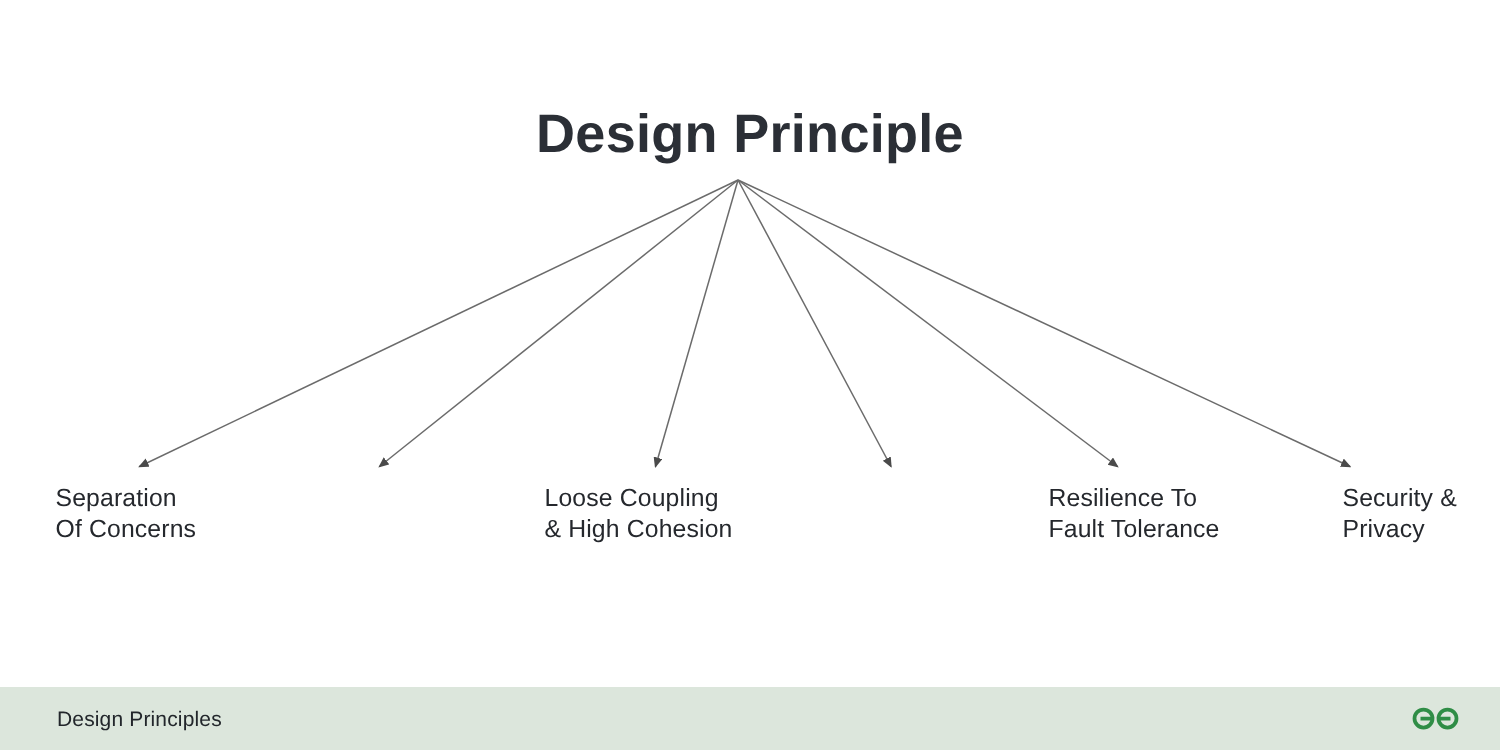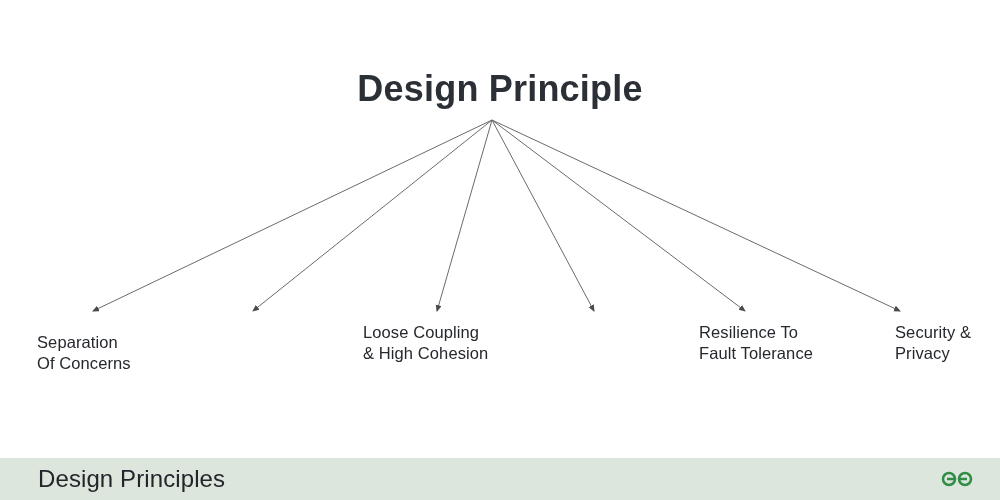--- a/index.html
+++ b/index.html
@@ -59,21 +59,21 @@
     top: 458px;
     width: 1000px;
     height: 42px;
     background: #dce6dc;
     display: flex;
     align-items: center;
     justify-content: space-between;
   }
   #footer-title {
     margin-left: 38px;
-    font-size: 24px;
+    font-size: 14px;
     color: #22262b;
     letter-spacing: 0.1px;
   }
   #brand-logo {
     margin-right: 26px;
     display: flex;
     align-items: center;
   }
 </style>
 </head>
@@ -94,21 +94,21 @@
       <g id="edge-group">
           <line x1="492" y1="120" x2="93" y2="311" stroke="#6b6b6b" stroke-width="1" marker-end="url(#arrowhead)"></line>
           <line x1="492" y1="120" x2="253" y2="311" stroke="#6b6b6b" stroke-width="1" marker-end="url(#arrowhead)"></line>
           <line x1="492" y1="120" x2="437" y2="311" stroke="#6b6b6b" stroke-width="1" marker-end="url(#arrowhead)"></line>
           <line x1="492" y1="120" x2="594" y2="311" stroke="#6b6b6b" stroke-width="1" marker-end="url(#arrowhead)"></line>
           <line x1="492" y1="120" x2="745" y2="311" stroke="#6b6b6b" stroke-width="1" marker-end="url(#arrowhead)"></line>
           <line x1="492" y1="120" x2="900" y2="311" stroke="#6b6b6b" stroke-width="1" marker-end="url(#arrowhead)"></line>
         </g>
     </svg>
 
-    <div class="leaf-label" style="left:37px; top:322px;margin-top:10px;">Separation
+    <div class="leaf-label" style="left:37px; top:322px;">Separation
 Of Concerns</div>
 
 
     <div class="leaf-label" style="left:363px; top:322px;">Loose Coupling
 &amp; High Cohesion</div>
 
 
     <div class="leaf-label" style="left:699px; top:322px;">Resilience To
 Fault Tolerance</div>
 

